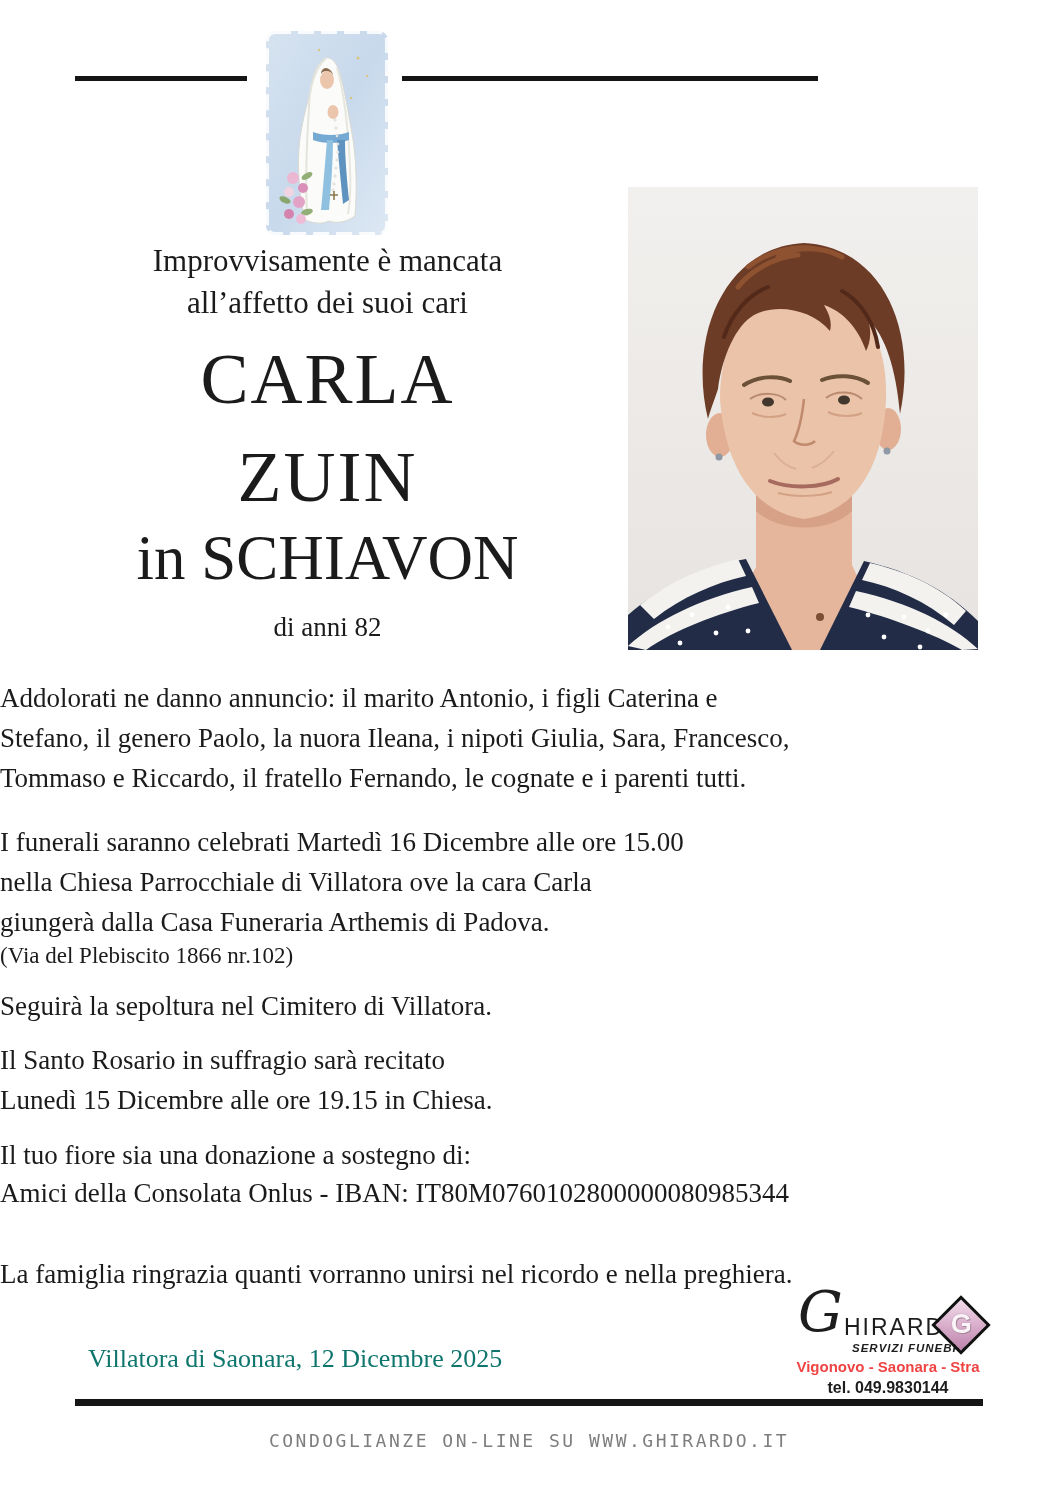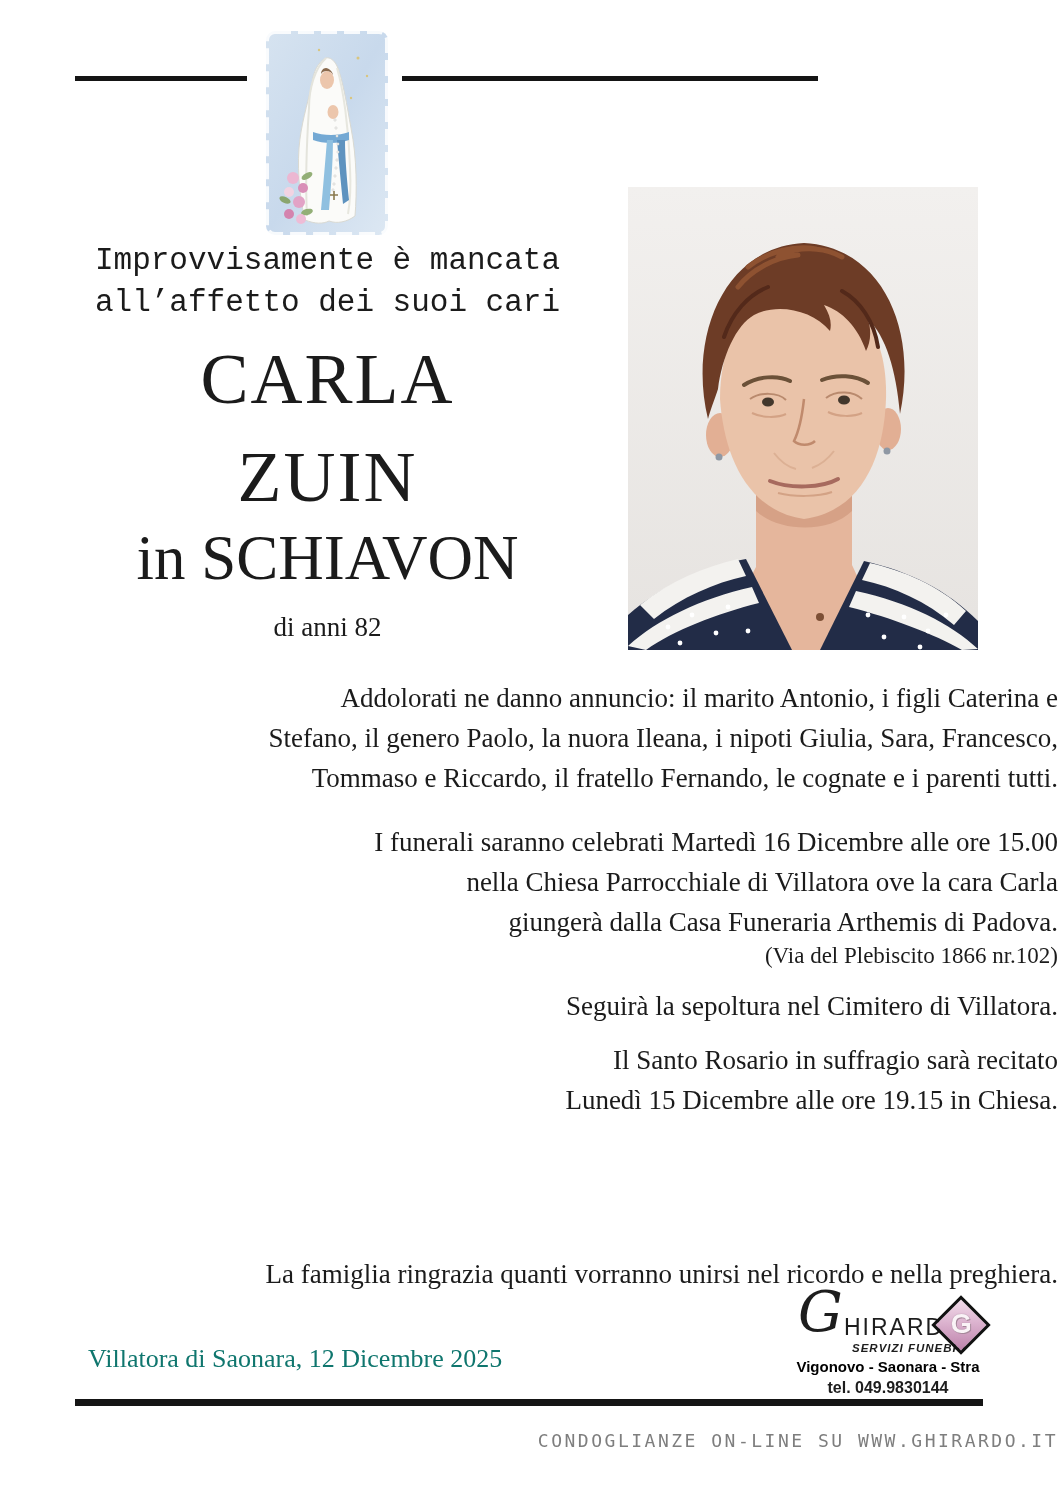--- a/index.html
+++ b/index.html
@@ -2,24 +2,24 @@
 <html><head>
 <meta charset="utf-8">
 <style>
   html,body{margin:0;padding:0;background:#ffffff;}
   .page{
     position:relative;width:1058px;height:1497px;margin:0 auto;
     background:#ffffff;overflow:hidden;
     font-family:"Liberation Serif", serif;color:#1a1a1a;
   }
   .rule{position:absolute;background:#151515;}
-  .serif-line{position:absolute;left:0;width:1058px;text-align:right;
+  .serif-line{position:absolute;left:0;width:1058px;text-align:left;
     font-family:"Liberation Serif", serif;color:#1b1b1b;}
   .left-col{position:absolute;left:75px;width:505px;text-align:center;color:#1b1b1b;}
-  .intro{top:240px;font-size:31px;line-height:42px;font-family:Liberation Mono, monospace;}
+  .intro{top:240px;font-size:31px;line-height:42px;}
   .name-first{top:338px;font-size:72px;letter-spacing:2px;}
   .name-last{top:436px;font-size:72px;letter-spacing:2px;}
   .name-married{top:522px;font-size:63px;}
   .age{top:604px;font-size:27px;margin-top:8px;}
   .body-block{font-size:27px;line-height:40px;}
   .addr{font-size:23px;}
   .visiting{
     position:absolute;left:80px;top:1272px;width:712px;
     font-family:"Liberation Sans", sans-serif;font-size:17px;line-height:34px;color:#1b1b1b;
   }
@@ -35,25 +35,25 @@
   .logo-rest{position:absolute;left:52px;top:22px;font-size:23px;letter-spacing:2px;color:#1d1d1d;}
   .logo-sub{position:absolute;left:60px;top:50px;font-size:11.5px;font-style:italic;
     font-weight:bold;letter-spacing:1px;color:#1d1d1d;}
   .logo-diamond{position:absolute;left:148px;top:12px;width:36px;height:36px;
     transform:rotate(45deg);border:3px solid #111;
     background:linear-gradient(135deg,#f2dcea 0%,#dcb3cf 45%,#bd82ab 100%);}
   .logo-diamond span{position:absolute;left:0;top:2px;width:36px;text-align:center;
     transform:rotate(-45deg);font-size:27px;font-weight:bold;color:#faf3f7;
     text-shadow:0 0 1px #8d7384,1px 1px 0 #a98a9d;}
   .logo-locations{position:absolute;left:-6px;top:66px;width:204px;text-align:center;
-    font-size:15px;font-weight:bold;color:#000000;}
+    font-size:15px;font-weight:bold;color:#ef4444;}
   .logo-phone{position:absolute;left:-6px;top:87px;width:204px;text-align:center;
     font-size:16px;font-weight:bold;color:#1d1d1d;}
   .footer{
-    position:absolute;left:0;top:1430px;width:1058px;text-align:right;
+    position:absolute;left:0;top:1430px;width:1058px;text-align:center;
     font-family:"DejaVu Sans Mono", monospace;font-size:18px;letter-spacing:2.5px;
     color:#7e7e7e;
   }
 </style>
 </head>
 <body>
 
 <div class="page">
 
   <div class="rule" style="left:75px;top:76px;width:172px;height:5px;"></div>
@@ -198,20 +198,24 @@
   </div>
   <div class="serif-line addr" style="top:943px;">(Via del Plebiscito 1866 nr.102)</div>
 
   <div class="serif-line body-block" style="top:986px;">Seguirà la sepoltura nel Cimitero di Villatora.</div>
 
   <div class="serif-line body-block" style="top:1040px;">
     <div>Il Santo Rosario in suffragio sarà recitato</div>
     <div>Lunedì 15 Dicembre alle ore 19.15 in Chiesa.</div>
   </div>
 
+  <div class="serif-line body-block" style="top:1136px;line-height:38px;">
+    <div>Il tuo fiore sia una donazione a sostegno di:</div>
+    <div>Amici della Consolata Onlus - IBAN: IT80M0760102800000080985344</div>
+  </div>
 
   <div class="serif-line body-block" style="top:1228px;margin-top:26px;">La famiglia ringrazia quanti vorranno unirsi nel ricordo e nella preghiera.</div>
 
 
   <div class="dateline">Villatora di Saonara, 12 Dicembre 2025</div>
 
   <div class="logo">
     <span class="logo-g">G</span>
     <span class="logo-rest">HIRARDO</span>
     <div class="logo-sub">SERVIZI FUNEBRI</div>

